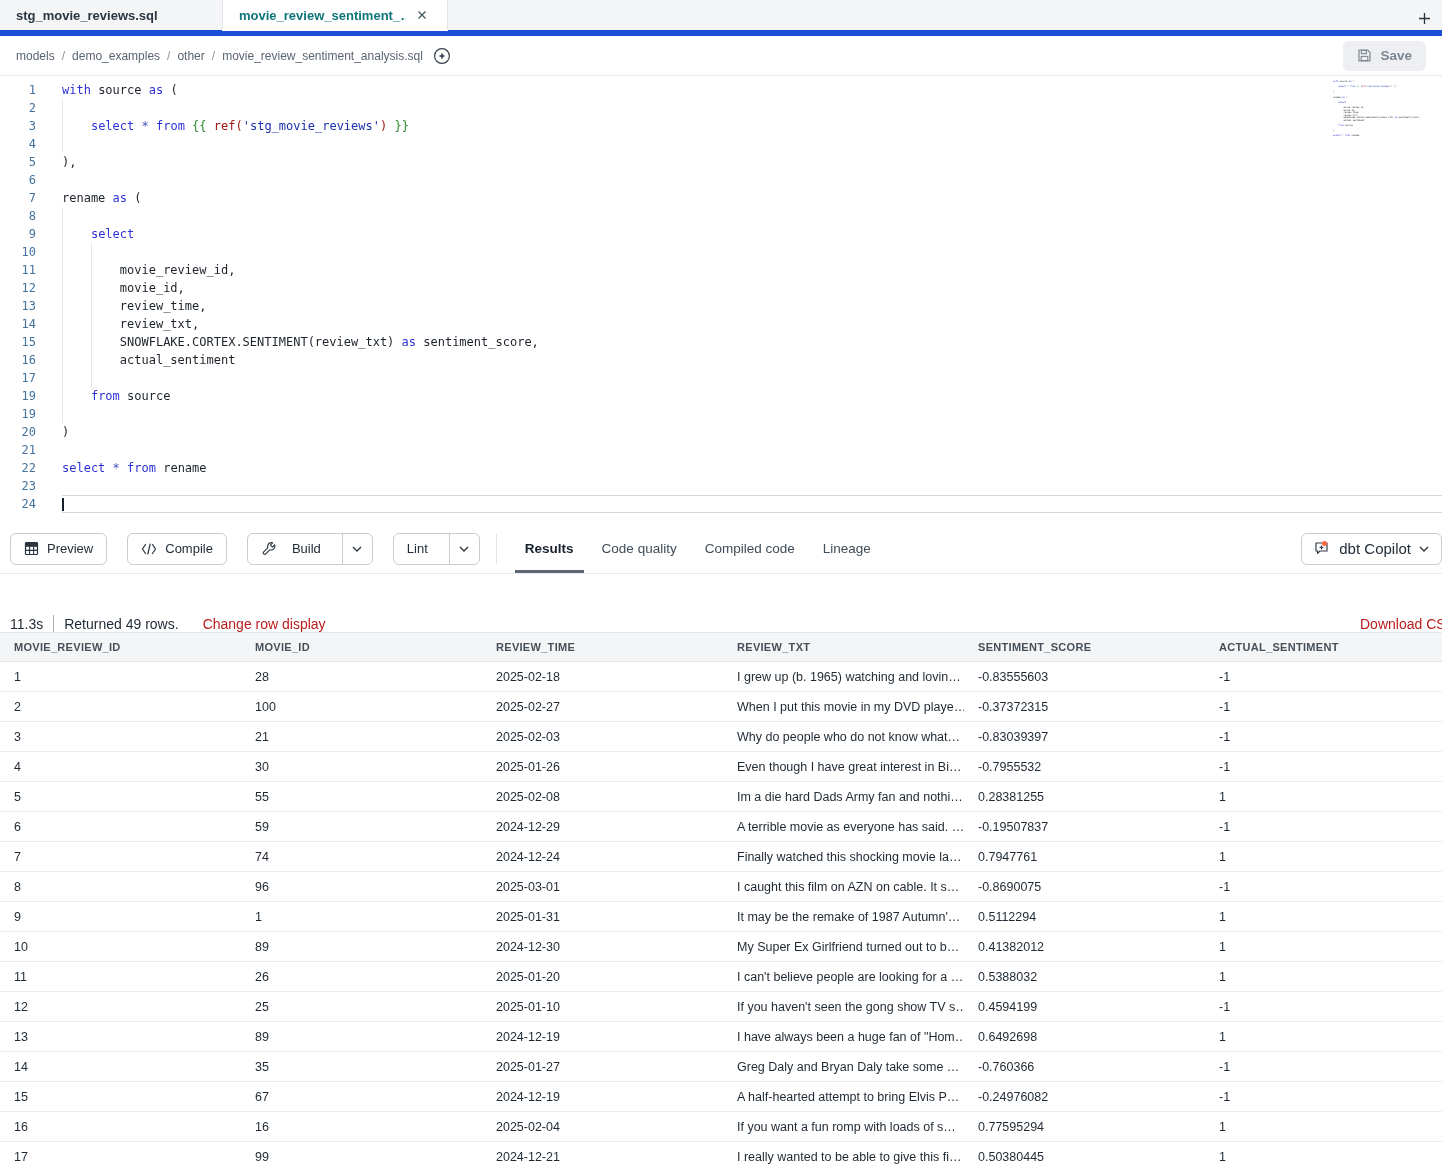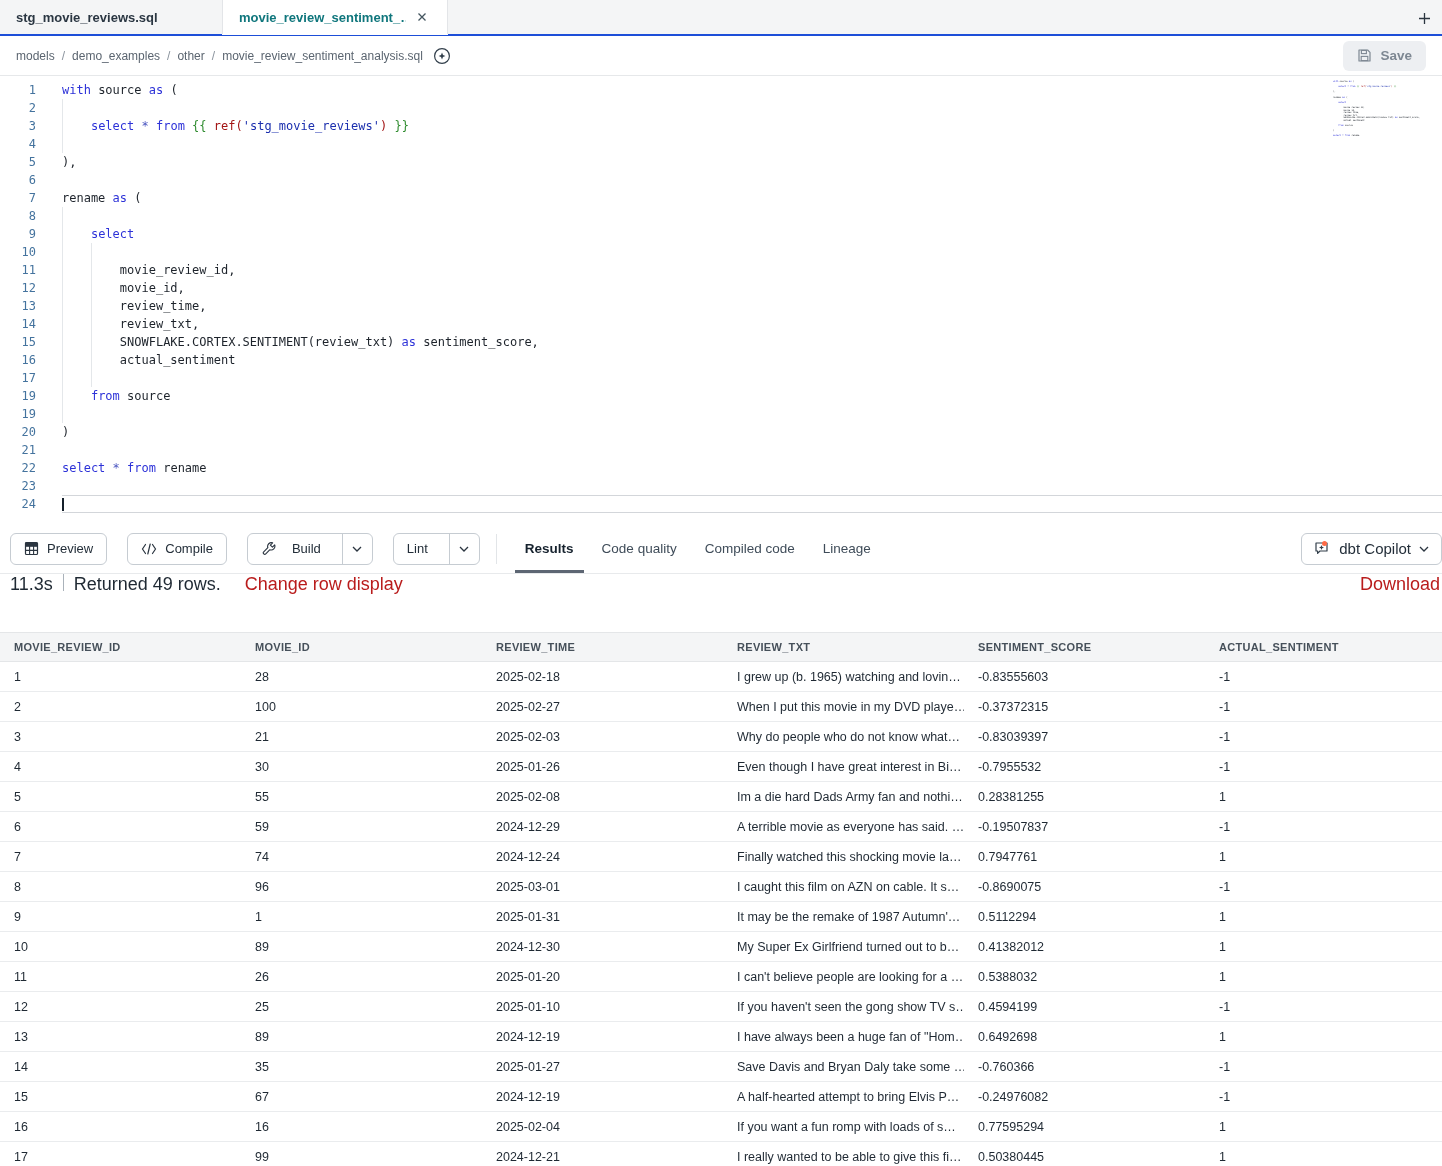--- a/index.html
+++ b/index.html
@@ -1,20 +1,20 @@
 <!DOCTYPE html>
 <html><head>
 <meta charset="utf-8">
 <style>
   * { margin:0; padding:0; box-sizing:border-box; }
   html,body { width:1442px; height:1166px; overflow:hidden; background:#fff;
     font-family:"Liberation Sans", sans-serif; color:#1f2933; }
 
   
-  .tabbar { height:36px; background:#f4f5f6; border-bottom:2px solid #1d4ed8;
+  .tabbar { height:36px; background:#f4f5f6; border-bottom:6px solid #1d4ed8;
     display:flex; align-items:stretch; position:relative; }
   .tab { width:222px; display:flex; align-items:center; padding:0 16px;
     font-size:13px; font-weight:600; color:#2a3642; cursor:pointer; }
   .tab.active { width:226px; background:#fff; border-left:1px solid #e3e5e8;
     border-right:1px solid #e3e5e8; color:#0f767c; justify-content:space-between;
     position:relative; z-index:2; box-shadow:0 1px 0 0 #ffffff; }
   .tab-label { overflow:hidden; white-space:nowrap; }
   .tab-close { display:flex; align-items:center; justify-content:center;
     width:18px; height:18px; margin-left:8px; cursor:pointer; }
   .newtab { position:absolute; right:0; top:0; width:36px; height:36px;
@@ -71,22 +71,22 @@
   .rtab.active { color:#16222e; font-weight:600; }
   .rtab.active::after { content:""; position:absolute; left:4px; right:4px;
     bottom:0; height:3px; background:#5d6673; }
   .copilot-btn { margin-left:auto; margin-right:0; height:32px; border:1px solid #c6ccd2;
     border-radius:6px; background:#fff; display:flex; align-items:center; gap:8px;
     padding:0 12px; font-size:15px; color:#232e39; cursor:pointer; position:relative; }
   .spark-dot { position:absolute; width:5px; height:5px; border-radius:50%;
     background:#ff6a45; left:20px; top:7px; }
 
   
-  .metarow { height:58px; display:flex; align-items:flex-start; padding:0 10px;
-    position:relative; font-size:18px; color:#1f2933; background:#fff; }
+  .metarow { height:58px; display:flex; align-items:flex-end; padding:0 10px;
+    position:relative; font-size:14px; color:#1f2933; background:#fff; }
   .pipe { width:1px; height:17px; background:#aab2ba; margin:0 10px; }
   .link { color:#b91c1c; cursor:pointer; }
   .link.change { margin-left:24px; }
   .link.download { position:absolute; left:1360px; white-space:nowrap; }
 
   
   .results-table table { border-collapse:collapse; table-layout:fixed; width:1446px; }
   .results-table col { width:241px; }
   .results-table th { height:29px; background:#f4f5f6; font-size:11px; color:#46505a;
     text-align:left; padding:0 8px 0 14px; font-weight:700; letter-spacing:.3px;
@@ -470,21 +470,21 @@
           </td>
           <td>0.6492698</td>
           <td>1</td>
         </tr>
         <tr>
           <td>14</td>
           <td>35</td>
           <td>2025-01-27</td>
           <td>
             <div class="review-flex">
-              <span>Save Davis and Bryan Daly take some …</span>
+              <span>Greg Daly and Bryan Daly take some …</span>
             </div>
           </td>
           <td>-0.760366</td>
           <td>-1</td>
         </tr>
         <tr>
           <td>15</td>
           <td>67</td>
           <td>2024-12-19</td>
           <td>

